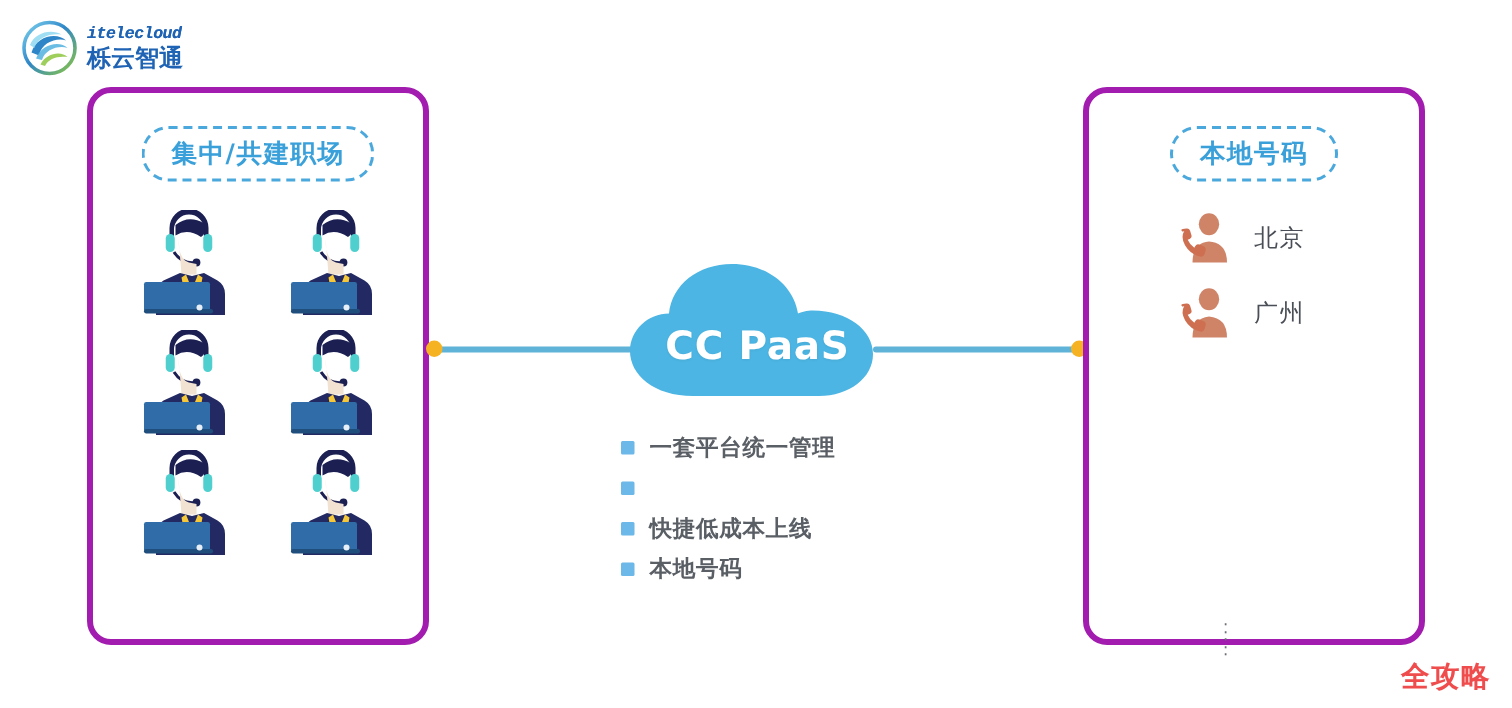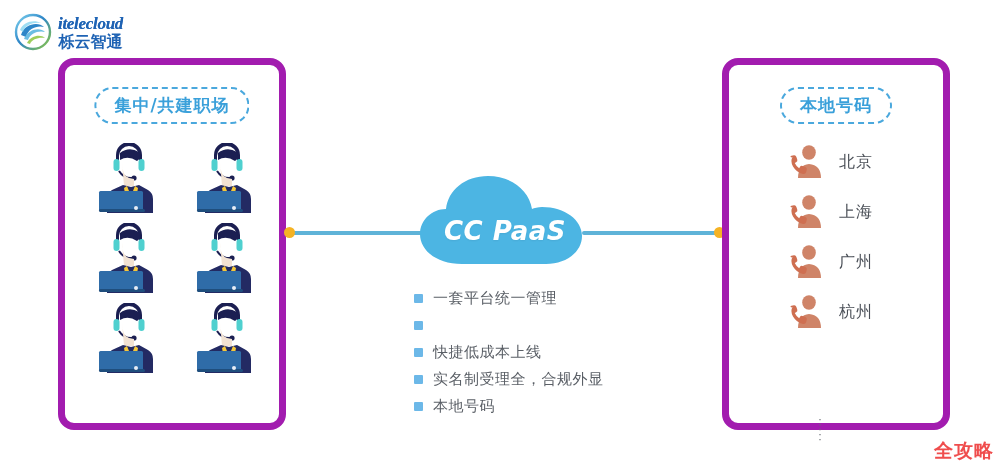--- a/index.html
+++ b/index.html
@@ -32,45 +32,45 @@
     height: 38px;
     flex: 0 0 38px;
   }
   #logo-text {
     display: flex;
     flex-direction: column;
     justify-content: center;
     line-height: 1;
   }
   #logo-en {
-    font-family: Liberation Serif, serif;
+    font-family: Liberation Mono, monospace;
     font-style: italic;
     font-weight: bold;
-    font-size: 17px;
+    font-size: 11px;
     letter-spacing: -0.3px;
     background: linear-gradient(90deg, #1f5fb0 0%, #2a7fc9 45%, #1d5ba8 100%);
     -webkit-background-clip: text;
     background-clip: text;
     color: #1f63b4;
     margin-bottom: 2px;
   }
   #logo-cn {
     font-family: "DejaVu Sans", sans-serif;
     font-weight: bold;
     font-size: 16px;
     letter-spacing: 0px;
     color: #1f63b4;
     position: relative;
     text-align: center;
   }
 
   
   .panel {
     position: absolute;
-    border: 7px solid #a21caf;
+    border: 4px solid #a21caf;
     border-radius: 16px;
     background: #ffffff;
     box-sizing: border-box;
   }
   #panel-left  { left: 58px;  top: 58px; width: 228px; height: 372px; }
   #panel-right { left: 722px; top: 58px; width: 228px; height: 372px; }
 
   .panel-header {
     position: absolute;
     left: 50%;
@@ -117,21 +117,20 @@
     position: absolute;
     left: 0; right: 0;
     top: 48px;
     text-align: center;
     font-family: "DejaVu Sans", sans-serif;
     font-weight: bold;
     font-size: 26px;
     color: #ffffff;
     letter-spacing: 0.5px;
     text-shadow: 0 1px 2px rgba(0,0,0,0.06);
-    font-style: italic;
   }
 
   
   .connector {
     position: absolute;
     height: 4px;
     background: #5fb3d8;
     top: 231px;
     border-radius: 2px;
   }
@@ -164,21 +163,21 @@
   .feature-bullet {
     width: 9px;
     height: 9px;
     flex: 0 0 9px;
     background: #6cb8e8;
     border-radius: 1px;
   }
   .feature-text {
     font-family: "DejaVu Sans", sans-serif;
     font-size: 15px;
-    font-weight: normal;
+    font-weight: bold;
     color: #5a5f66;
     letter-spacing: 0.5px;
     white-space: nowrap;
   }
 
   
   #city-list {
     position: absolute;
     left: 60px;
     top: 72px;
@@ -382,24 +381,20 @@
   </div>
   <div class="feature-item">
     <span class="feature-bullet"></span>
   </div>
   <div class="feature-item">
     <span class="feature-bullet"></span>
     <span class="feature-text">快捷低成本上线</span>
   </div>
   <div class="feature-item">
     <span class="feature-bullet"></span>
-    <span class="feature-text">实名制受理全，合规外显</span>
-  </div>
-  <div class="feature-item">
-    <span class="feature-bullet"></span>
     <span class="feature-text">本地号码</span>
   </div>
 </div>
 
 <div class="panel" id="panel-right">
 
   <div class="panel-header">
     <span class="panel-header-label">本地号码</span>
   </div>
 
@@ -411,37 +406,21 @@
         <path d="M3.5 13 q-2.5 4 0.5 9.5 q3.5 6 10 7.5 q2.5 0.5 3.2 -2 l0.6 -2.4 q0.4 -1.9 -1.5 -2.6 l-2.8 -1 q-1.7 -0.6 -2.6 1 l-0.7 1.2 q-3 -2 -4.4 -5.3 l1.3 -0.6 q1.7 -0.8 1.2 -2.5 l-0.9 -2.9 q-0.6 -1.9 -2.5 -1.6 l-2.4 0.4 q-2 0.4 0 1.8 z" fill="#cf6f51"></path>
       </svg>
       <span class="city-name">北京</span>
     </div>
     <div class="city-row">
       <svg class="city-icon" viewBox="0 0 34 36">
         <ellipse cx="20" cy="8.5" rx="6.8" ry="7.3" fill="#cf8468"></ellipse>
         <path d="M9 34 q0 -13 11 -14 q12 1 12 14 z" fill="#cf8468"></path>
         <path d="M3.5 13 q-2.5 4 0.5 9.5 q3.5 6 10 7.5 q2.5 0.5 3.2 -2 l0.6 -2.4 q0.4 -1.9 -1.5 -2.6 l-2.8 -1 q-1.7 -0.6 -2.6 1 l-0.7 1.2 q-3 -2 -4.4 -5.3 l1.3 -0.6 q1.7 -0.8 1.2 -2.5 l-0.9 -2.9 q-0.6 -1.9 -2.5 -1.6 l-2.4 0.4 q-2 0.4 0 1.8 z" fill="#cf6f51"></path>
       </svg>
-      <span class="city-name">上海</span>
-    </div>
-    <div class="city-row">
-      <svg class="city-icon" viewBox="0 0 34 36">
-        <ellipse cx="20" cy="8.5" rx="6.8" ry="7.3" fill="#cf8468"></ellipse>
-        <path d="M9 34 q0 -13 11 -14 q12 1 12 14 z" fill="#cf8468"></path>
-        <path d="M3.5 13 q-2.5 4 0.5 9.5 q3.5 6 10 7.5 q2.5 0.5 3.2 -2 l0.6 -2.4 q0.4 -1.9 -1.5 -2.6 l-2.8 -1 q-1.7 -0.6 -2.6 1 l-0.7 1.2 q-3 -2 -4.4 -5.3 l1.3 -0.6 q1.7 -0.8 1.2 -2.5 l-0.9 -2.9 q-0.6 -1.9 -2.5 -1.6 l-2.4 0.4 q-2 0.4 0 1.8 z" fill="#cf6f51"></path>
-      </svg>
       <span class="city-name">广州</span>
-    </div>
-    <div class="city-row">
-      <svg class="city-icon" viewBox="0 0 34 36">
-        <ellipse cx="20" cy="8.5" rx="6.8" ry="7.3" fill="#cf8468"></ellipse>
-        <path d="M9 34 q0 -13 11 -14 q12 1 12 14 z" fill="#cf8468"></path>
-        <path d="M3.5 13 q-2.5 4 0.5 9.5 q3.5 6 10 7.5 q2.5 0.5 3.2 -2 l0.6 -2.4 q0.4 -1.9 -1.5 -2.6 l-2.8 -1 q-1.7 -0.6 -2.6 1 l-0.7 1.2 q-3 -2 -4.4 -5.3 l1.3 -0.6 q1.7 -0.8 1.2 -2.5 l-0.9 -2.9 q-0.6 -1.9 -2.5 -1.6 l-2.4 0.4 q-2 0.4 0 1.8 z" fill="#cf6f51"></path>
-      </svg>
-      <span class="city-name">杭州</span>
     </div>
   </div>
 
   <div class="city-ellipsis">
     <span>·</span>
     <span>·</span>
     <span>·</span>
     <span>·</span>
     <span>·</span>
   </div>

